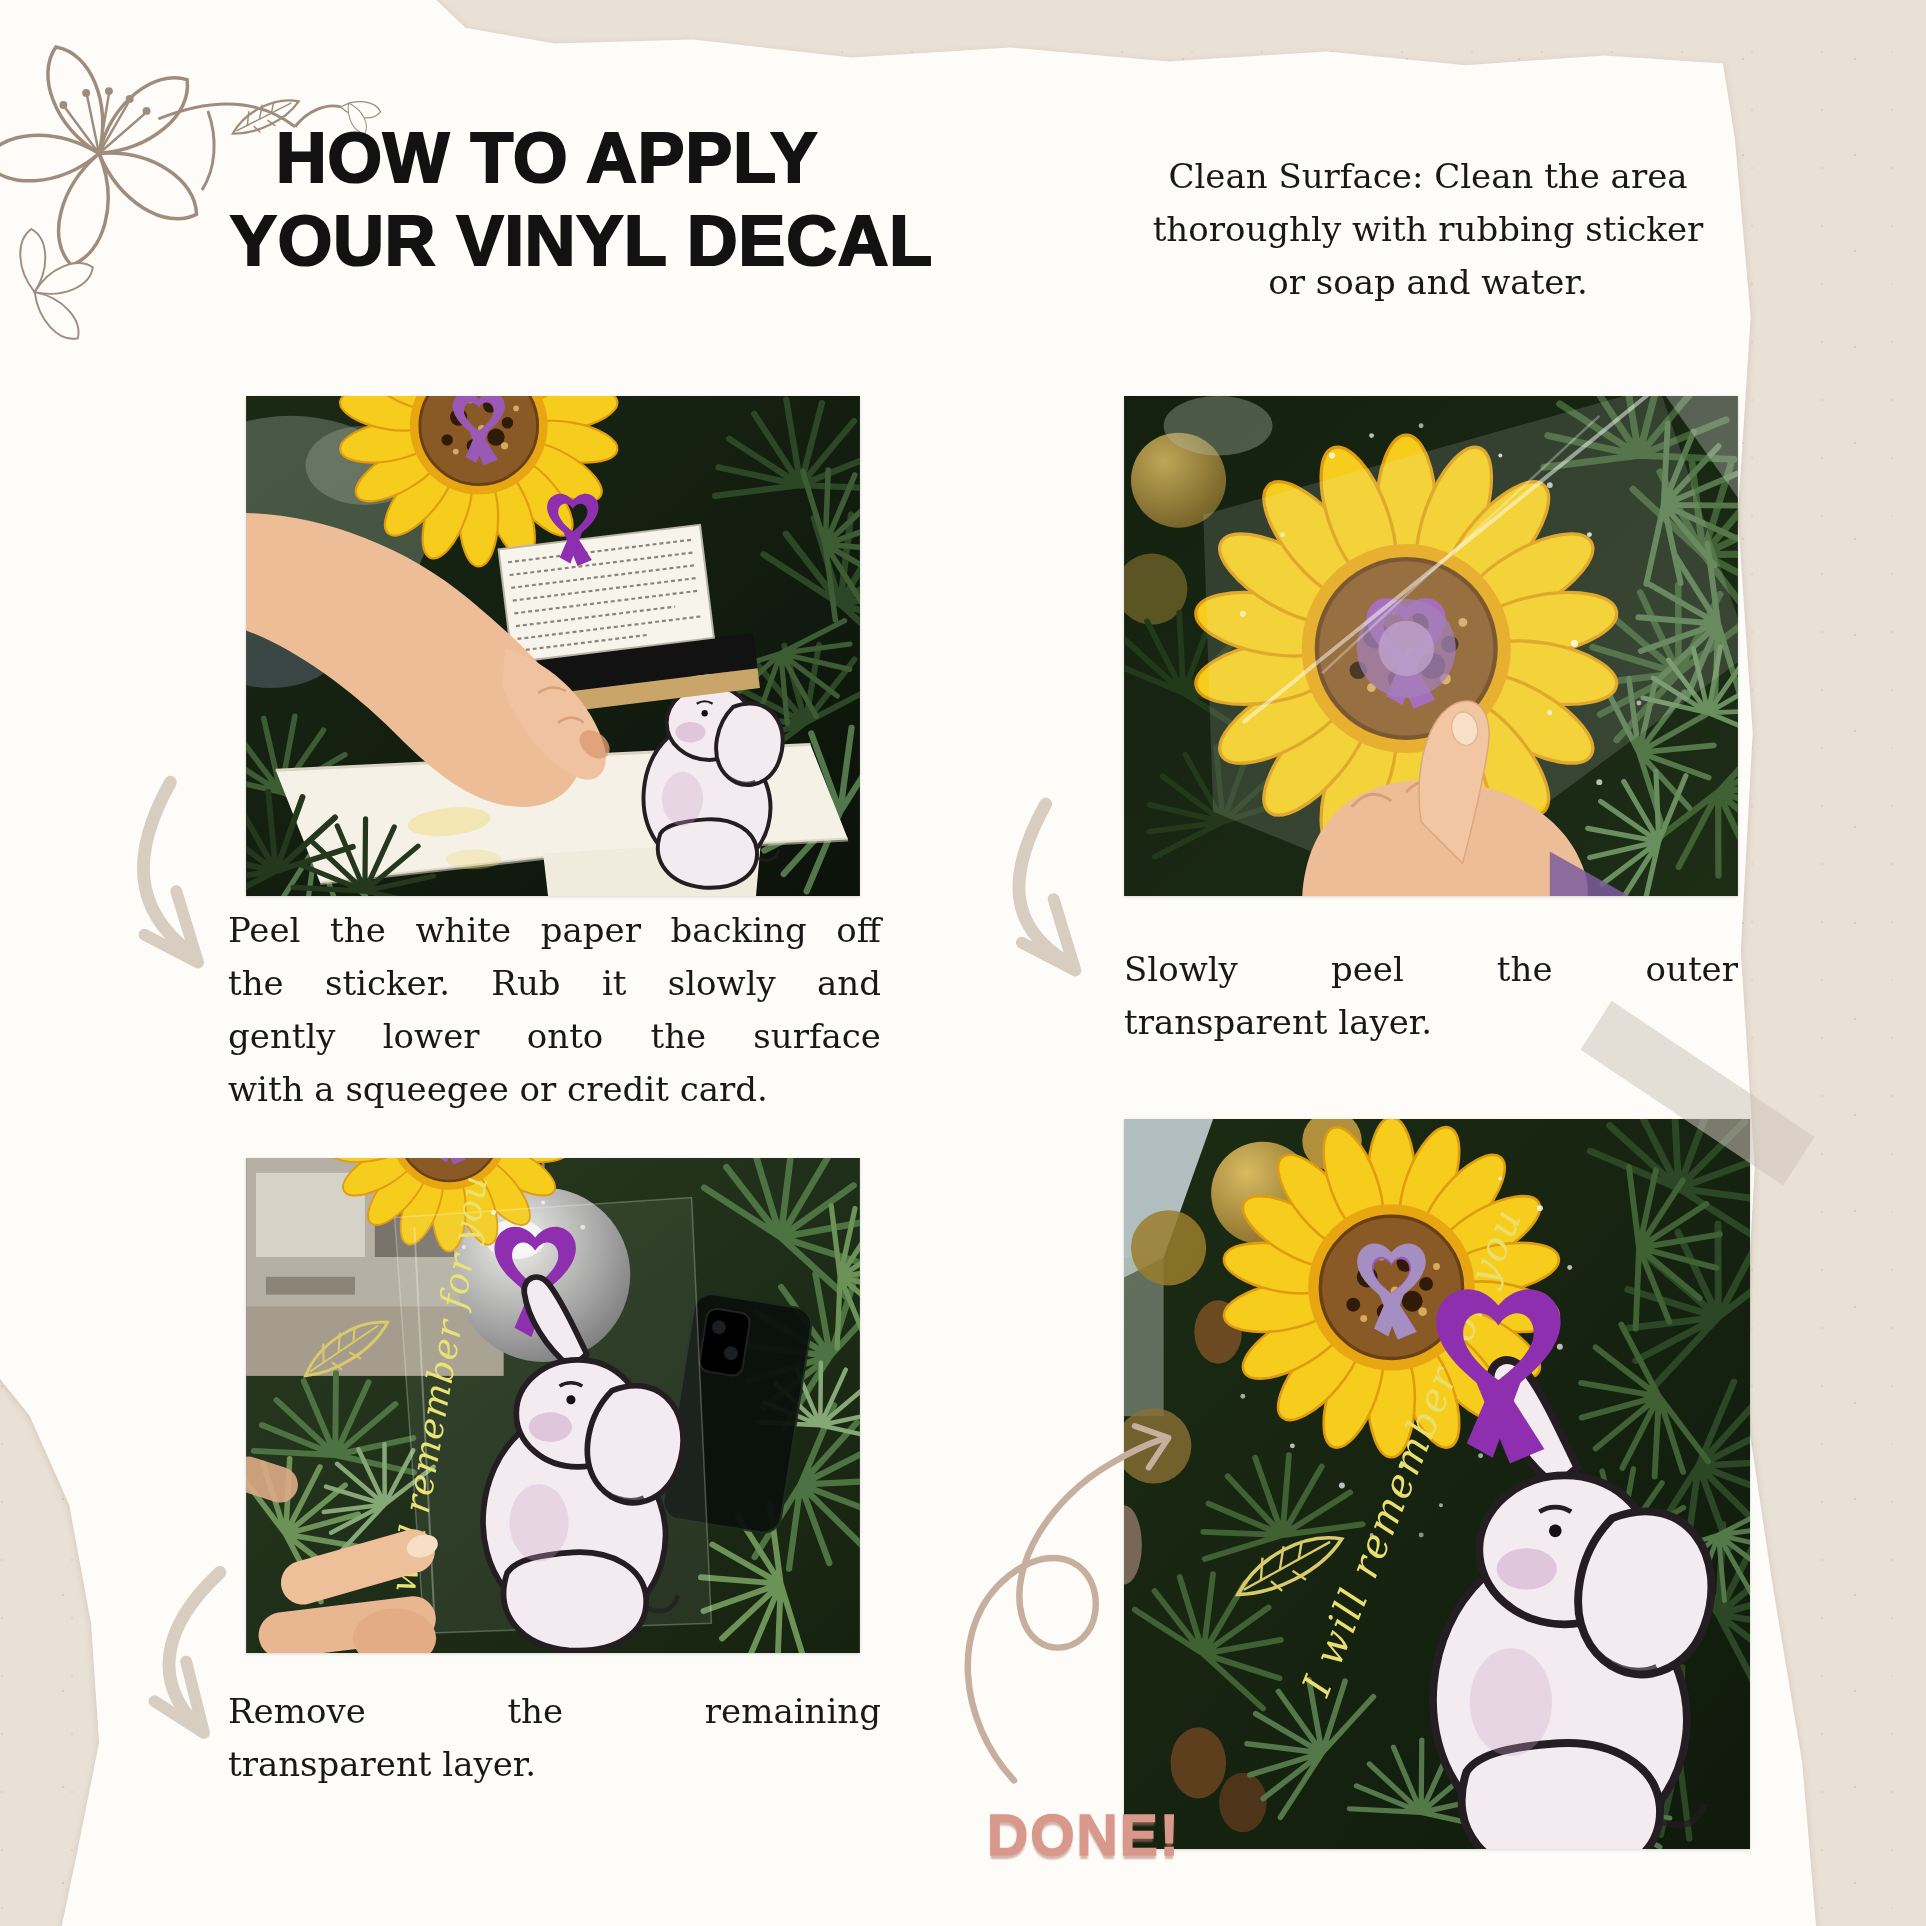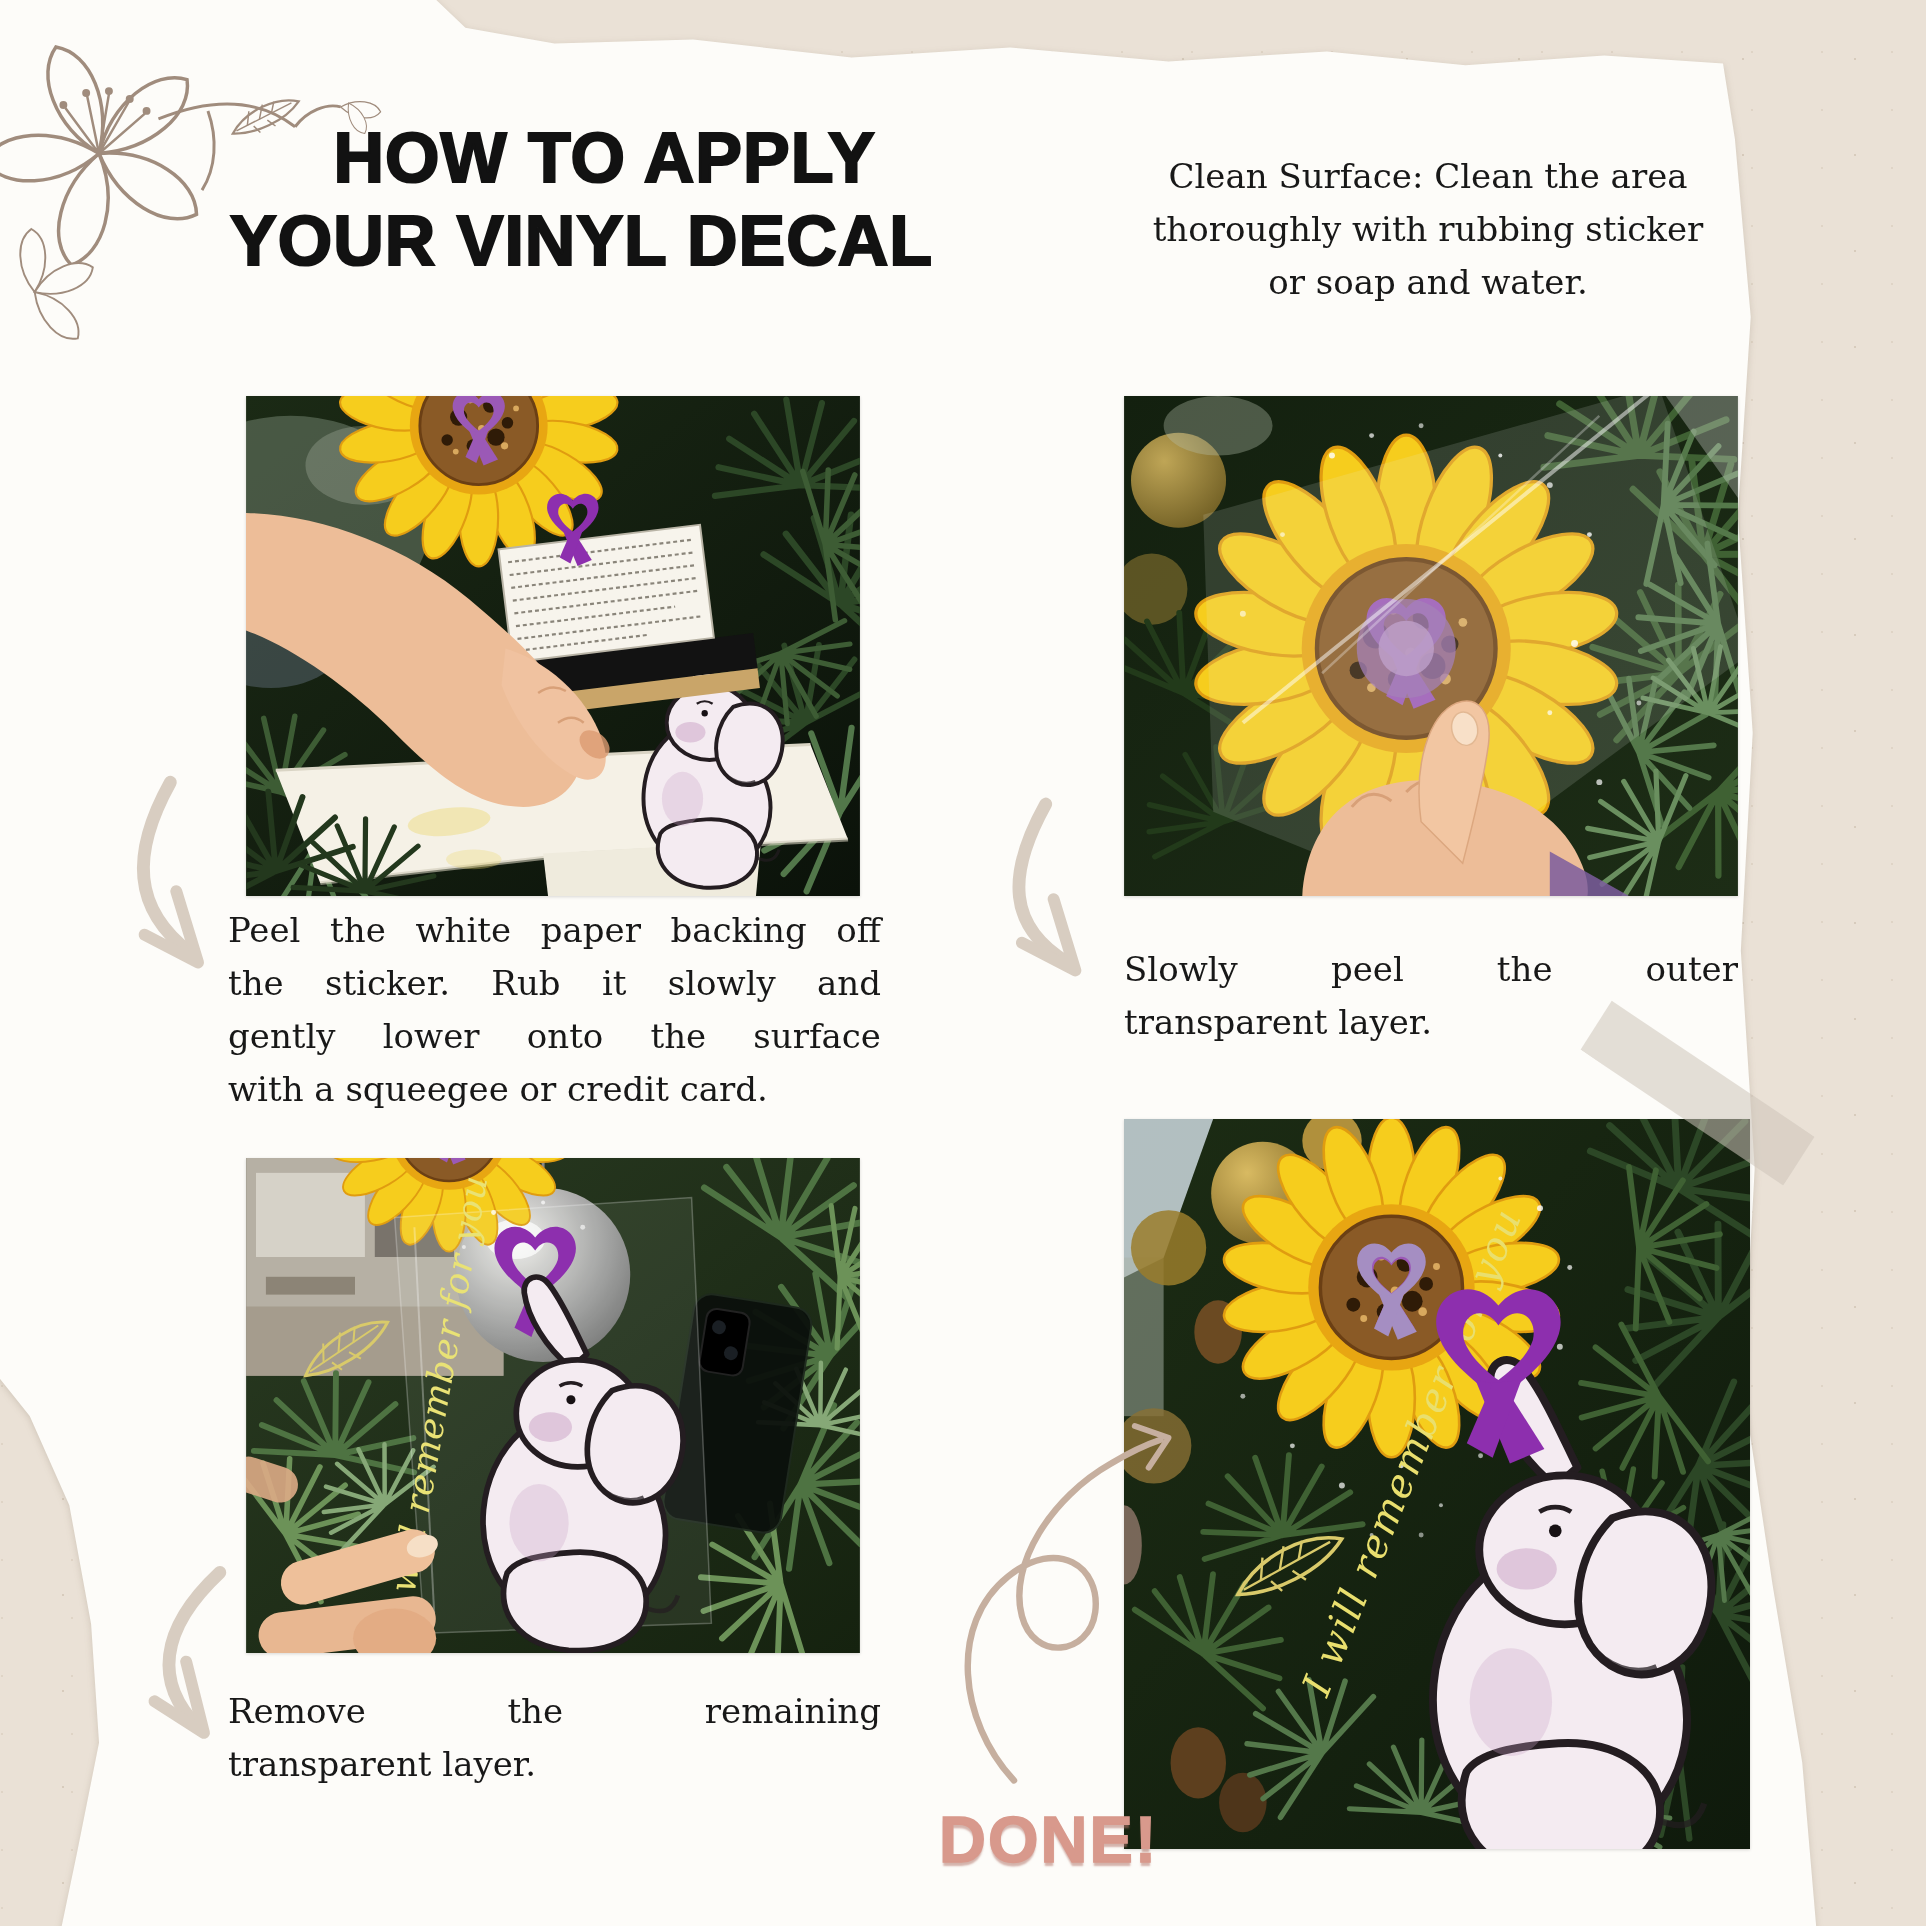--- a/index.html
+++ b/index.html
@@ -20,33 +20,33 @@
   #photo1{left:246px;top:396px;width:614px;height:500px;}
   #photo2{left:1124px;top:396px;width:614px;height:500px;}
   #photo3{left:246px;top:1158px;width:614px;height:495px;}
   #photo4{left:1124px;top:1119px;width:626px;height:730px;}
   .title{
     position:absolute;left:230px;top:117px;z-index:4;
     font-family:"Liberation Sans", sans-serif;font-weight:bold;
     -webkit-text-stroke:2.2px #121212;color:#121212;
     font-size:70px;line-height:83px;letter-spacing:1px;white-space:nowrap;
   }
-  .title .l1{padding-left:46px;text-align:center;}
+  .title .l1{padding-left:46px;}
   .cap{position:absolute;z-index:4;font-size:34px;line-height:53px;color:#181818;}
   .cap-line{text-align:justify;text-align-last:justify;}
   .cap-line:last-child{text-align-last:left;}
   .no-just .cap-line{text-align:center;text-align-last:auto;}
   #cap-intro{left:1117px;top:150px;width:622px;}
   #cap-1{left:228px;top:904px;width:653px;}
   #cap-2{left:1124px;top:943px;width:614px;}
   #cap-3{left:228px;top:1685px;width:653px;}
   .done{
-    position:absolute;left:939px;top:1802px;z-index:4;
+    position:absolute;left:987px;top:1802px;z-index:4;
     font-family:"Liberation Sans", sans-serif;font-weight:bold;
-    font-size:65px;letter-spacing:2px;color:#d8998c;
+    font-size:57px;letter-spacing:2px;color:#d8998c;
     -webkit-text-stroke:1.5px #d8998c;
     text-shadow:0 4px 2px rgba(178,118,108,.55);
   }
   .tape{
     position:absolute;left:1572px;top:1061px;width:249px;height:63px;z-index:2;
     background:rgba(206,196,186,.55);
     transform:rotate(35deg);
     clip-path:polygon(1% 8%, 99% 0, 100% 92%, 2% 100%);
   }
   svg text{user-select:none;}

